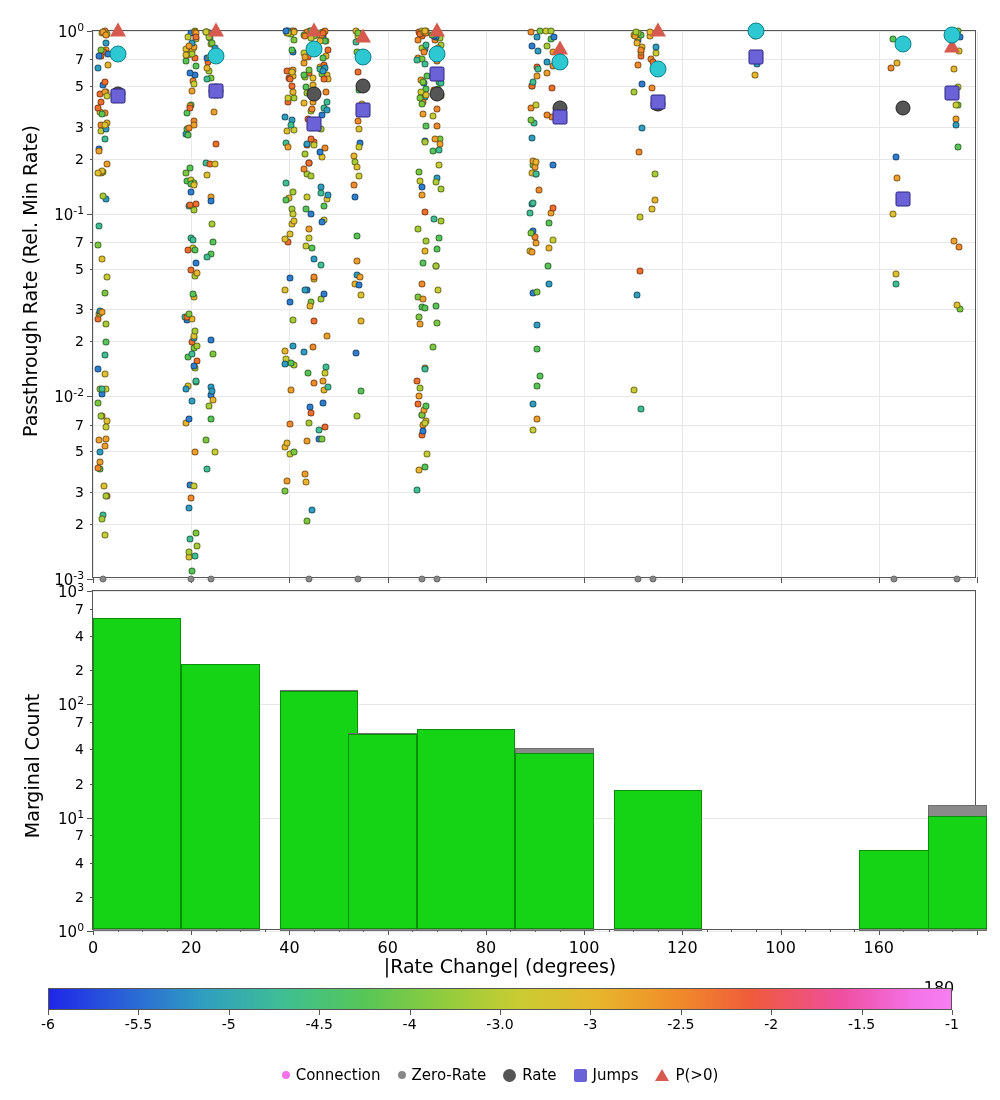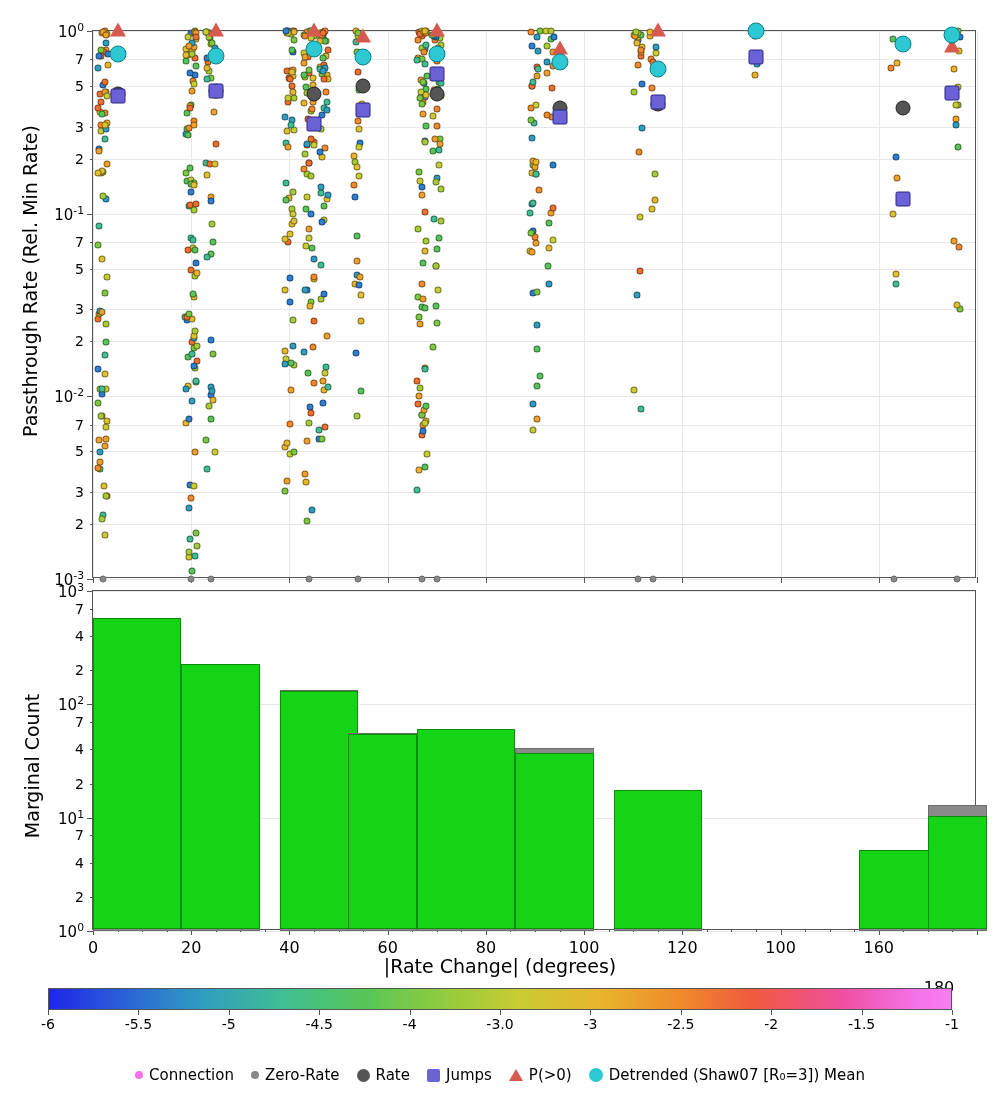--- a/index.html
+++ b/index.html
@@ -1041,19 +1041,15 @@
         <span>Rate</span>
       </div>
       <div class="item">
         <span class="lg-median"></span>
         <span>Jumps</span>
       </div>
       <div class="item">
         <span class="lg-tri"></span>
         <span>P(&gt;0)</span>
       </div>
-      <div class="item">
-        <span class="lg-detr"></span>
-        <span>Detrended (Shaw07 [R₀=3]) Mean</span>
-      </div>
     </div>
 
 </div>
 
 </body></html>

